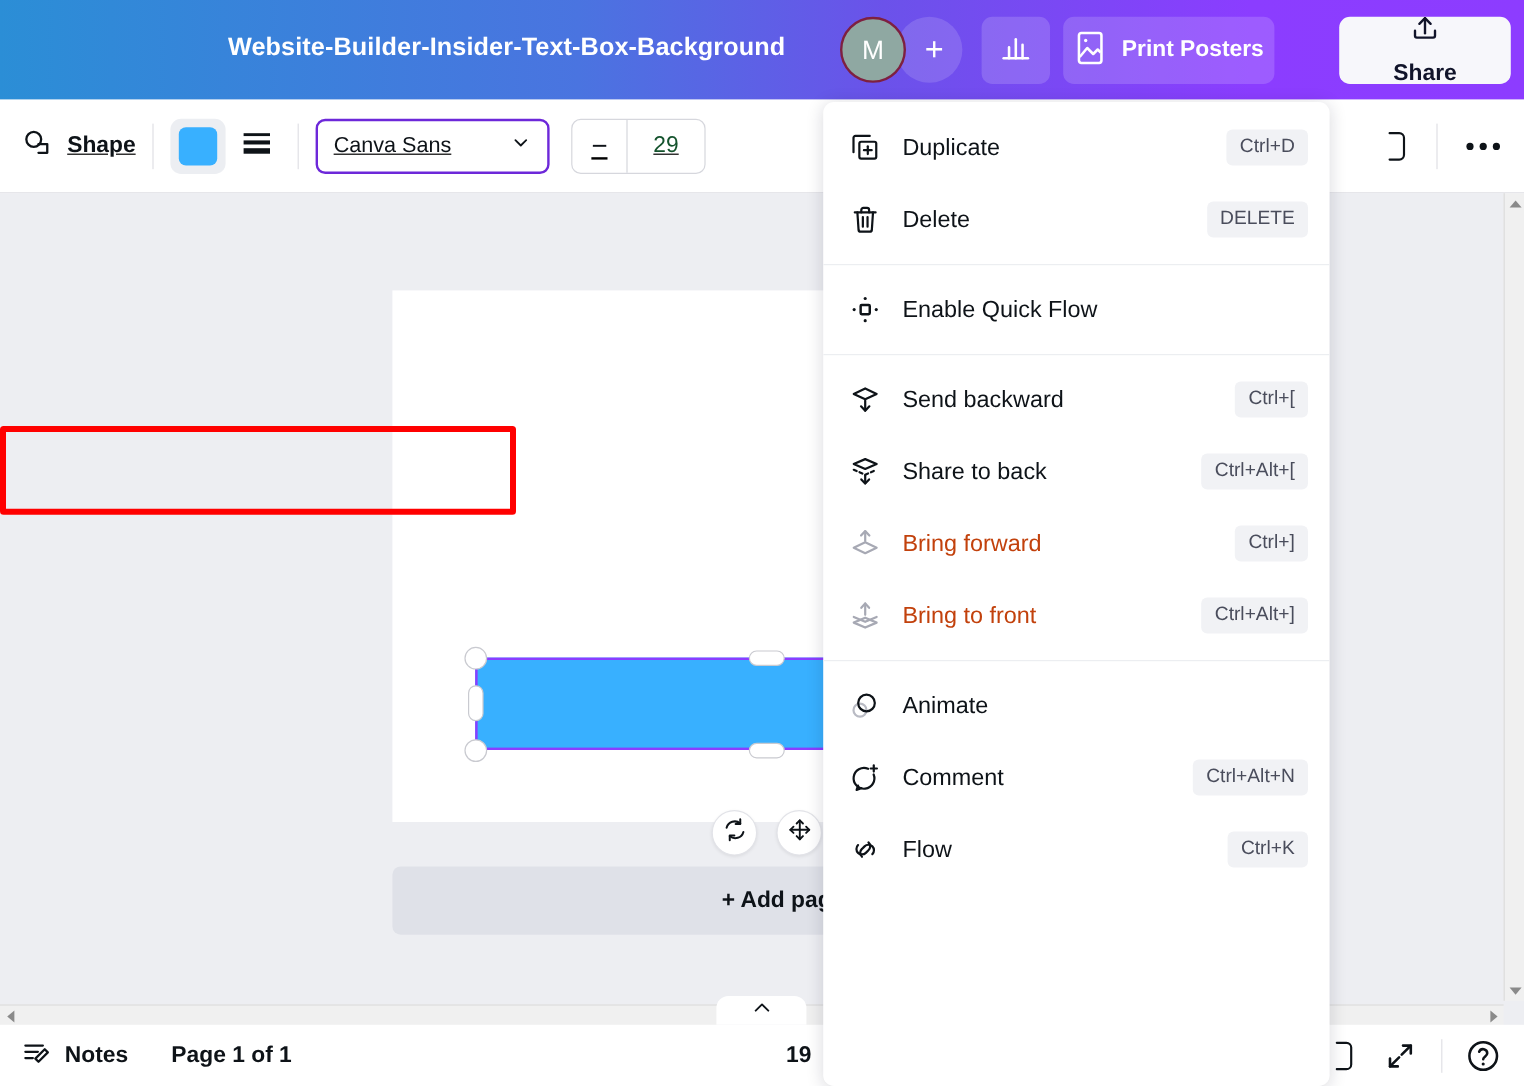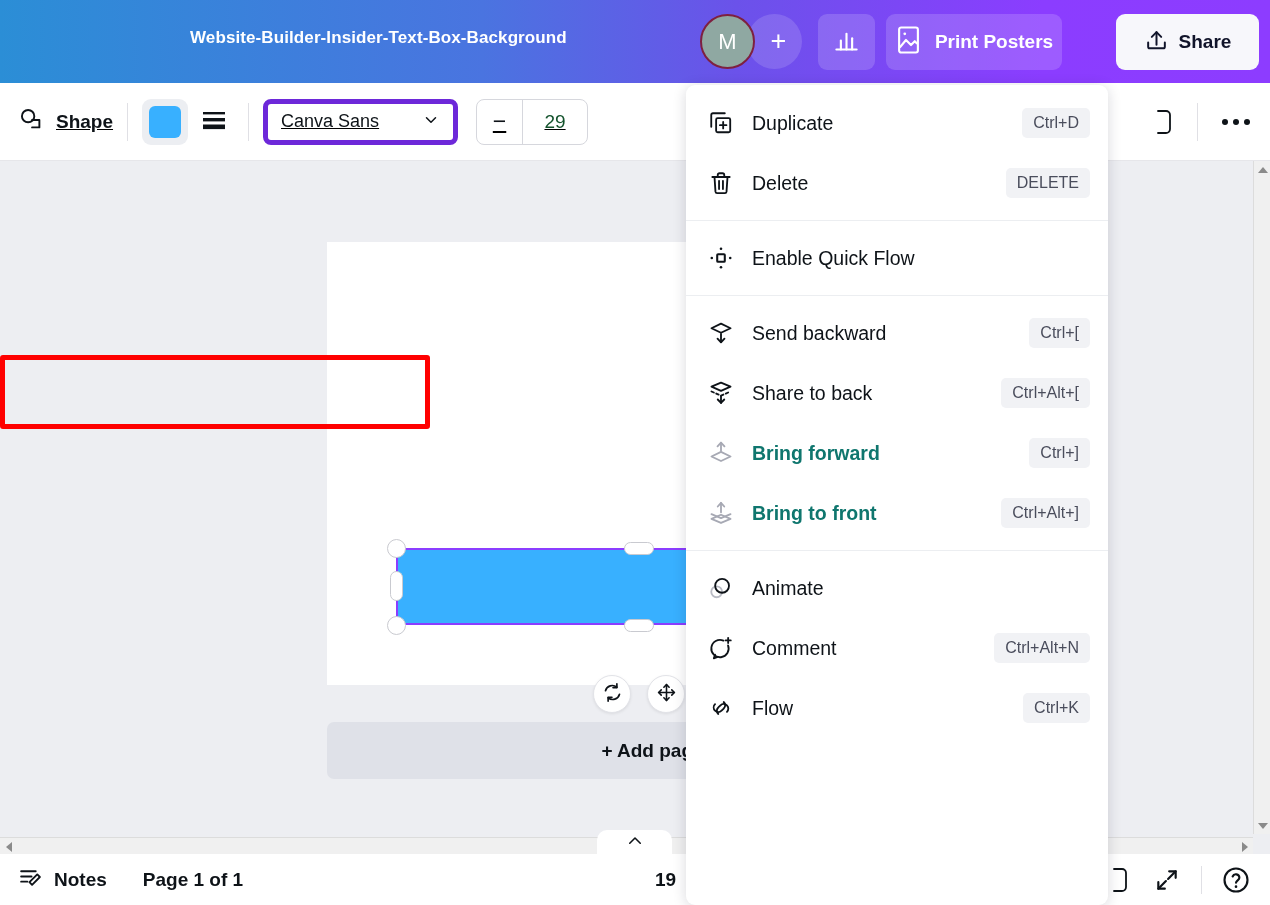--- a/index.html
+++ b/index.html
@@ -12,21 +12,21 @@
   .app { position: relative; width: 1270px; height: 905px; }
 
   
   .header {
     position: absolute; left: 0; top: 0; width: 1270px; height: 83px;
     background: linear-gradient(90deg, #2b8ed6 0%, #4a74e0 38%, #6b52ea 58%, #8b3dff 82%, #8d3cff 100%);
     display: flex; align-items: center;
   }
   .doc-title {
     position: absolute; left: 190px; top: 28px;
-    color: #ffffff; font-size: 17px; font-weight: 700; letter-spacing: 0.1px;
+    color: #ffffff; font-size: 21px; font-weight: 700; letter-spacing: 0.1px;
     white-space: nowrap;
   }
   .avatar-group { position: absolute; left: 700px; top: 14px; display: flex; align-items: center; }
   .avatar {
     width: 55px; height: 55px; border-radius: 50%;
     background: #8fa8a2; border: 2.5px solid #7e2040;
     display: flex; align-items: center; justify-content: center;
     color: #ffffff; font-size: 22px; font-weight: 400;
     position: relative; z-index: 2;
   }
@@ -44,40 +44,41 @@
     color: #fff; cursor: pointer;
   }
   .hdr-icon-btn { position: absolute; left: 818px; top: 14px; width: 57px; }
   .hdr-print { position: absolute; left: 886px; top: 14px; width: 176px; gap: 13px; padding: 0 16px; }
   .hdr-print-label { font-size: 19px; font-weight: 700; color: #fff; white-space: nowrap; }
   .hdr-share {
     position: absolute; left: 1116px; top: 14px; width: 143px; height: 56px;
     border-radius: 9px; background: #f7f7fb;
     display: flex; align-items: center; justify-content: center; gap: 10px;
     cursor: pointer;
+    flex-direction: column;
   }
   .hdr-share-label { font-size: 19px; font-weight: 700; color: #11142a; }
 
   
   .toolbar {
     position: absolute; left: 0; top: 83px; width: 1270px; height: 78px;
     background: #ffffff; border-bottom: 1px solid #e6e6ea;
     display: flex; align-items: center; padding-left: 18px; text-decoration: underline;
   }
   .tool-shape { display: flex; align-items: center; gap: 11px; cursor: pointer; }
   .tool-shape-label { font-size: 19px; font-weight: 600; color: #0e1318; }
   .tb-div { width: 1px; height: 38px; background: #e0e0e5; margin: 0 14px; }
   .color-swatch-wrap {
     width: 46px; height: 46px; border-radius: 9px; background: #eceef2;
     display: flex; align-items: center; justify-content: center; cursor: pointer;
   }
   .color-swatch { width: 32px; height: 32px; border-radius: 6px; background: #38b0ff; }
   .align-btn { width: 40px; height: 40px; display: flex; align-items: center; justify-content: center; cursor: pointer; margin-left: 6px;}
   .font-select {
-    width: 195px; height: 46px; border: 5px solid #6d28d9; border-radius: 8px;
+    width: 195px; height: 46px; border: 2px solid #6d28d9; border-radius: 8px;
     display: flex; align-items: center; justify-content: space-between;
     padding: 0 13px; cursor: pointer; background: #fff;
   }
   .font-name { font-size: 18px; color: #0e1318; }
   .size-group {
     display: flex; align-items: center; height: 46px;
     border: 1px solid #d6d7dd; border-radius: 8px; overflow: hidden; margin-left: 18px; background:#fff;
   }
   .size-minus {
     width: 46px; height: 46px; display: flex; align-items: center; justify-content: center;
@@ -187,21 +188,21 @@
     box-shadow: 0 2px 14px rgba(17,20,42,0.16);
     padding: 8px 0; overflow: hidden;
   }
   .ctx-item {
     height: 60px; display: flex; align-items: center;
     padding: 0 18px 0 22px; cursor: pointer; position: relative;
   }
   .ctx-item.disabled { cursor: default; }
   .ctx-icon { width: 34px; display: flex; align-items: center; justify-content: flex-start; flex: none; }
   .ctx-label { font-size: 19.5px; color: #0e1318; flex: 1; margin-left: 10px; }
-  .ctx-item.disabled .ctx-label { color: #0f766e; font-weight: bold; }
+  .ctx-item.disabled .ctx-label { color: #c2410c; }
   .ctx-shortcut {
     font-size: 16px; color: #4a4d5c; background: #f1f2f5;
     border-radius: 5px; padding: 6px 11px; white-space: nowrap;
   }
   .ctx-sep { height: 1px; background: #eceef1; margin: 7px 0; }
   .ctx-highlight {
     position: absolute; left: 0px; top: 355px; width: 430px; height: 74px;
     border: 5px solid #ff0000; border-radius: 3px; pointer-events: none; z-index: 5;
   }
 </style>

